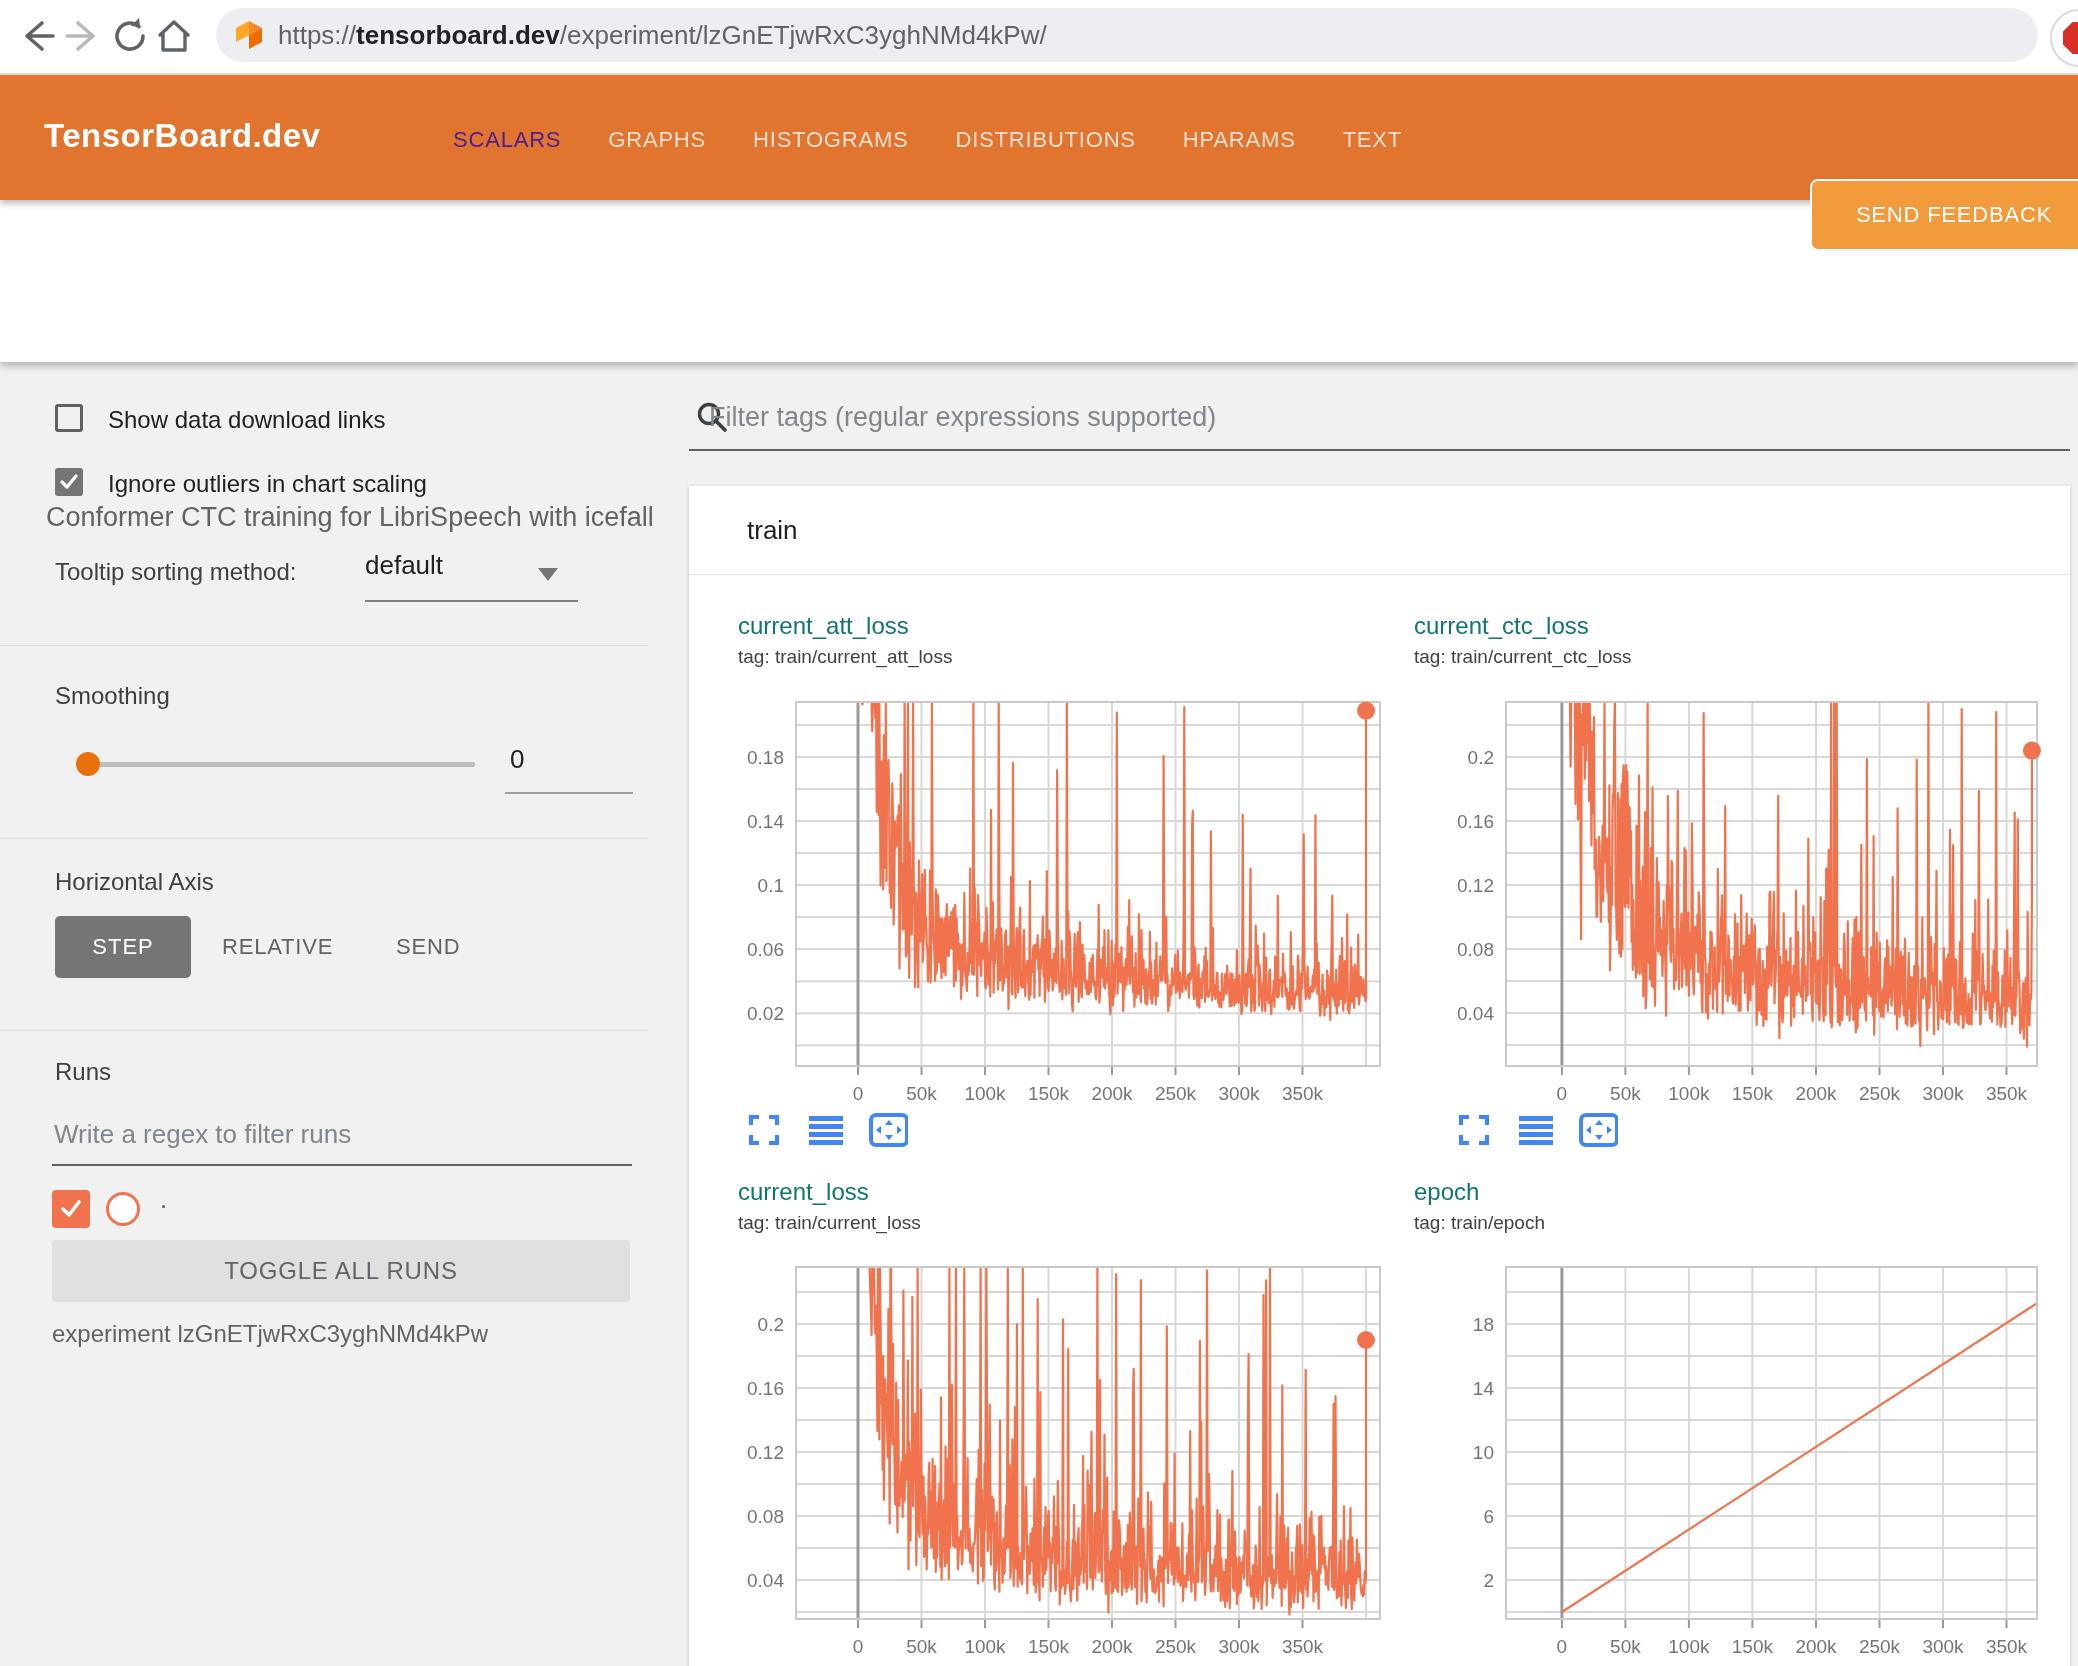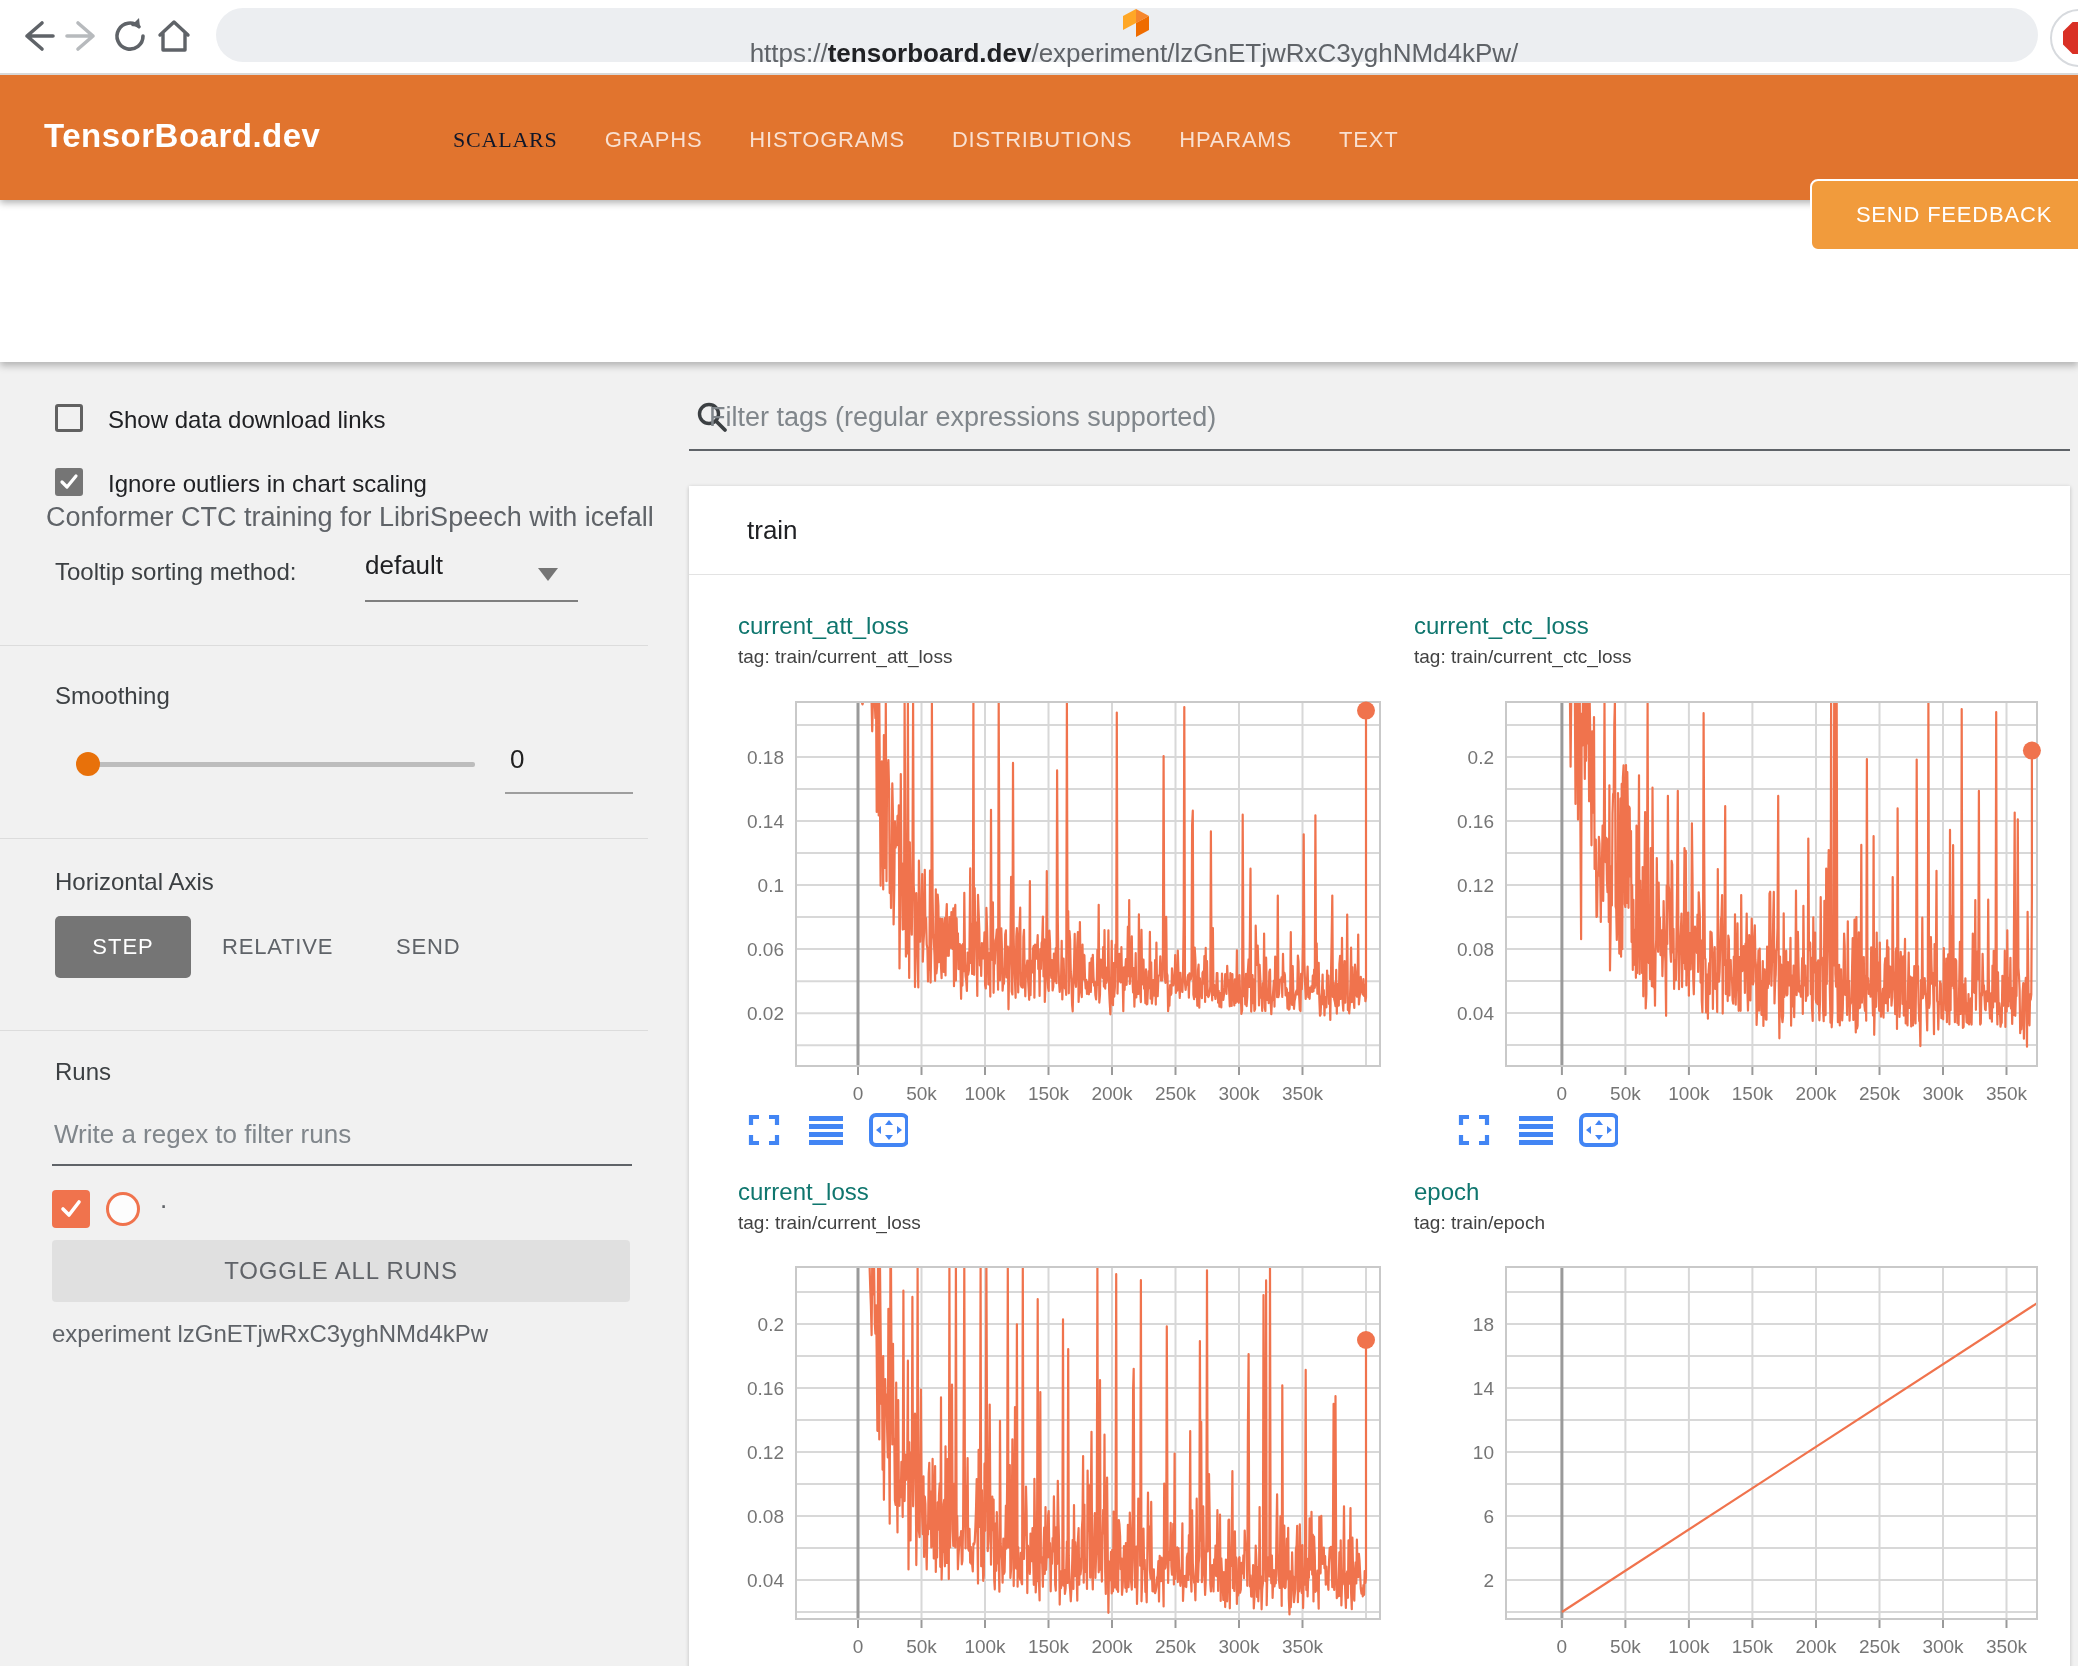--- a/index.html
+++ b/index.html
@@ -3,35 +3,35 @@
 <meta charset="utf-8">
 <style>
   html,body{margin:0;padding:0;background:#ddd;}
   .page{position:relative;width:2078px;height:1666px;overflow:hidden;background:#f1f1f1;
         font-family:"Liberation Sans",sans-serif;-webkit-font-smoothing:antialiased;}
   
   .browser-bar{position:absolute;left:0;top:0;width:2078px;height:73px;background:#ffffff;
                border-bottom:2px solid #d8d8d8;z-index:30;}
   .nav-btn{position:absolute;top:14px;width:44px;height:44px;display:flex;align-items:center;justify-content:center;}
   .url-pill{position:absolute;left:216px;top:8px;width:1822px;height:54px;border-radius:27px;background:#eceef1;
-            display:flex;align-items:center;flex-direction:column;}
+            display:flex;align-items:center;}
   .favicon{margin-left:18px;width:30px;height:30px;flex:0 0 auto;}
   .url-text{margin-left:14px;font-size:26px;color:#5f6368;white-space:nowrap;}
   .u-dark{color:#202124;font-weight:bold;}
   .ext-icon{position:absolute;left:2050px;top:9px;width:54px;height:54px;border-radius:50%;background:#fff;
             border:2px solid #d7dade;display:flex;align-items:center;justify-content:center;}
   .octagon{width:32px;height:32px;background:#d93025;
            clip-path:polygon(30% 0,70% 0,100% 30%,100% 70%,70% 100%,30% 100%,0 70%,0 30%);}
   
   .app-header{position:absolute;left:0;top:75px;width:2078px;height:125px;background:#e1742e;z-index:25;
               box-shadow:0 3px 7px rgba(0,0,0,.30);}
   .logo{position:absolute;left:44px;top:42px;font-size:33px;font-weight:bold;color:#fff;letter-spacing:.5px;}
   .tabs{position:absolute;left:453px;top:52px;display:flex;gap:47px;}
   .tab{font-size:22px;letter-spacing:.8px;color:rgba(255,255,255,.78);cursor:pointer;white-space:nowrap;}
-  .tab.active{color:#0f172a;font-family:Liberation Serif, serif;}
+  .tab.active{color:#4c1d95;}
   .tab-underline{position:absolute;left:433px;top:194px;width:160px;height:6px;background:#ffffff;}
   .feedback-btn{position:absolute;left:1810px;top:104px;width:284px;height:68px;background:#f19b3c;
                 border:2.5px solid #ffffff;border-radius:8px;color:#fff;font-size:22px;letter-spacing:.8px;
                 display:flex;align-items:center;justify-content:center;}
   
   .title-bar{position:absolute;left:0;top:200px;width:2078px;height:162px;background:#ffffff;z-index:20;
              box-shadow:0 4px 7px rgba(0,0,0,.25);}
   .exp-title{position:absolute;left:46px;top:302px;font-size:27px;color:#5f6368;}
   
   .sb-divider{position:absolute;left:0;width:648px;height:1px;background:#dcdcdc;}

